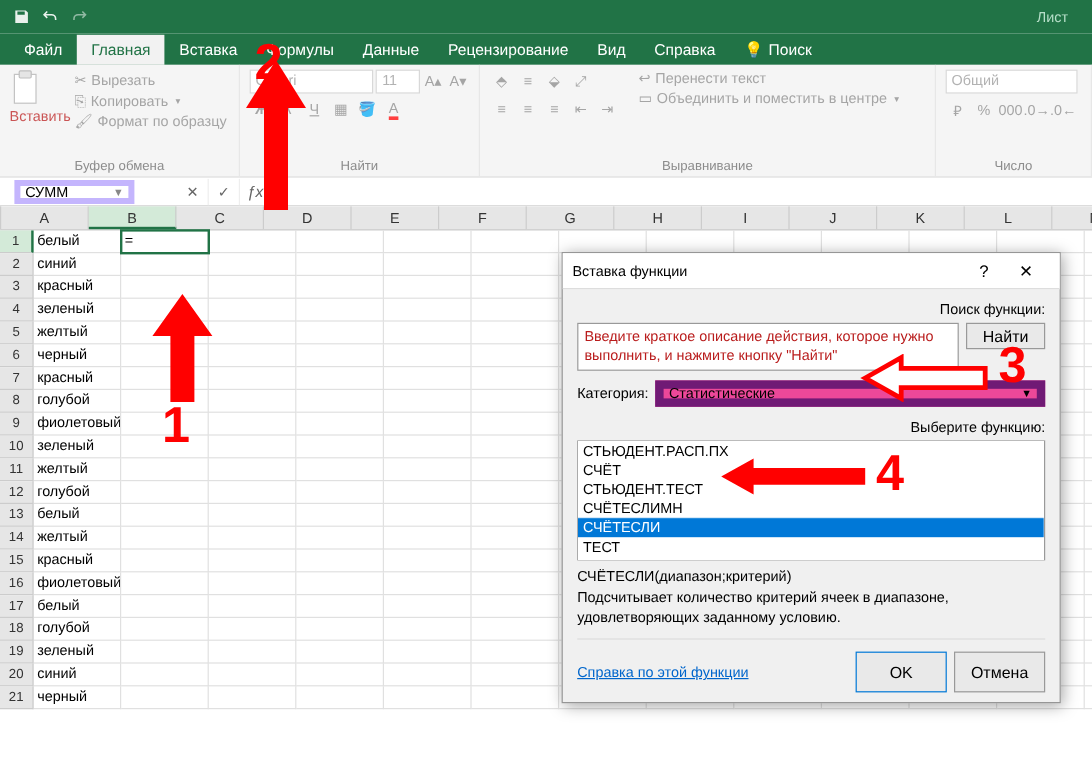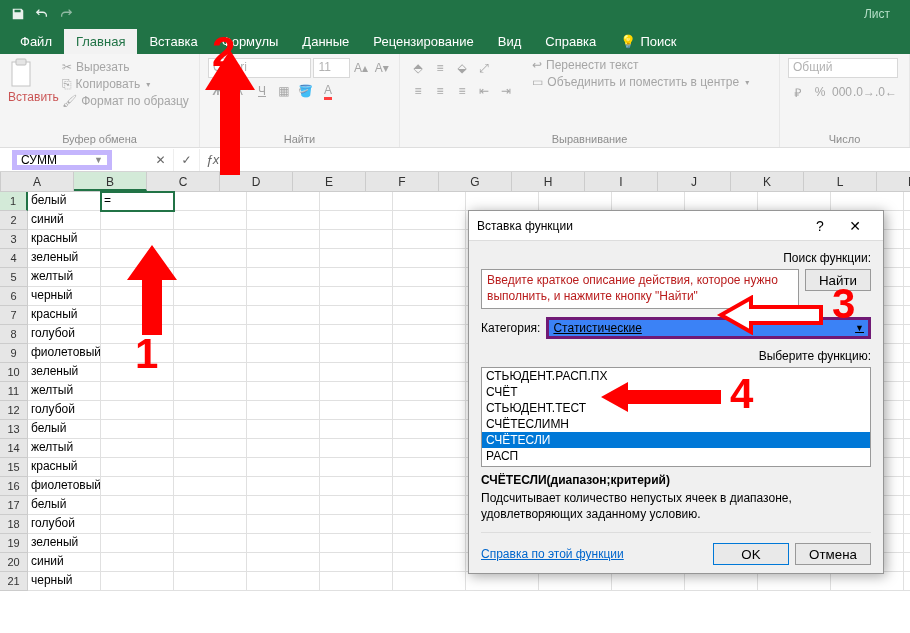--- a/index.html
+++ b/index.html
@@ -69,30 +69,30 @@
 .dlg-title { height: 30px; display: flex; align-items: center; padding: 0 8px; background: #fff; border-bottom: 1px solid #ddd; }
 .dlg-title-text { flex: 1; font-size: 12px; }
 .dlg-close { width: 40px; text-align: center; font-size: 14px; }
 .dlg-help { width: 30px; text-align: center; font-size: 14px; }
 .dlg-body { padding: 10px 12px 8px; }
 .dlg-label { font-size: 12px; margin-bottom: 4px; text-align: right; }
 .search-row { display: flex; gap: 6px; margin-bottom: 8px; }
 .search-box { flex: 1; border: 1px solid #999; background: #fff; padding: 3px 5px; color: #b91c1c; height: 40px; font-size: 12px; line-height: 1.3; }
 .find-btn { width: 66px; border: 1px solid #999; background: #e9e9e9; cursor: pointer; height: 22px; }
 .cat-row { display: flex; align-items: center; gap: 6px; margin-bottom: 10px; }
-.cat-select { flex: 1; border: 3px solid #701a75; background: #3b82f6; padding: 2px 4px; height: 22px; display: flex; align-items: center; justify-content: space-between; text-decoration: underline; }
+.cat-select { flex: 1; border: 7px solid #701a75; background: #ec4899; padding: 2px 4px; height: 22px; display: flex; align-items: center; justify-content: space-between; }
 .func-list { border: 1px solid #999; background: #fff; height: 100px; overflow-y: scroll; margin-bottom: 6px; }
 .func-item { padding: 1px 4px; }
 .func-item.selected { background: #0078d7; color: #fff; }
 .func-desc { margin-bottom: 10px; }
-.func-sig { font-weight: bold; margin-bottom: 3px; }
+.func-sig { font-weight: normal; margin-bottom: 3px; }
 .func-text { line-height: 1.35; }
 .dlg-footer { display: flex; align-items: center; padding-top: 10px; gap: 6px; border-top: 1px solid #ddd; margin-top: 6px;}
 .help-link { flex: 1; color: #0066cc; text-decoration: underline; cursor: pointer; }
-.dlg-btn { width: 76px; height: 22px; border: 1px solid #999; background: #e9e9e9; cursor: pointer; }
+.dlg-btn { width: 76px; height: 34px; border: 1px solid #999; background: #e9e9e9; cursor: pointer; }
 .dlg-btn.primary { border: 1px solid #0078d7; }
 
 .anno { position: absolute; z-index: 60; color: #f00; font-weight: bold; pointer-events: none; }
 .anno-num { font-size: 42px; font-family: Arial, sans-serif; }
 </style>
 </head>
 <body>
 
 <div class="titlebar">
   <div class="qat-btn">
@@ -630,26 +630,26 @@
         <span style="font-size:9px">▼</span>
       </div>
     </div>
     <div class="dlg-label">Выберите функцию:</div>
     <div class="func-list" id="func-list">
         <div class="func-item">СТЬЮДЕНТ.РАСП.ПХ</div>
         <div class="func-item">СЧЁТ</div>
         <div class="func-item">СТЬЮДЕНТ.ТЕСТ</div>
         <div class="func-item">СЧЁТЕСЛИМН</div>
         <div class="func-item selected">СЧЁТЕСЛИ</div>
-        <div class="func-item">РАСП</div>
+        <div class="func-item">ТЕСТ</div>
         <div class="func-item">СЧИТАТЬПУСТОТЫ</div>
       </div>
     <div class="func-desc">
       <div class="func-sig">СЧЁТЕСЛИ(диапазон;критерий)</div>
-      <div class="func-text">Подсчитывает количество непустых ячеек в диапазоне, удовлетворяющих заданному условию.</div>
+      <div class="func-text">Подсчитывает количество критерий ячеек в диапазоне, удовлетворяющих заданному условию.</div>
     </div>
     <div class="dlg-footer">
       <span class="help-link">Справка по этой функции</span>
       <button class="dlg-btn primary">OK</button>
       <button class="dlg-btn">Отмена</button>
     </div>
   </div>
 </div>
 
 <svg class="anno" style="left:200px;top:30px" width="60" height="150">

